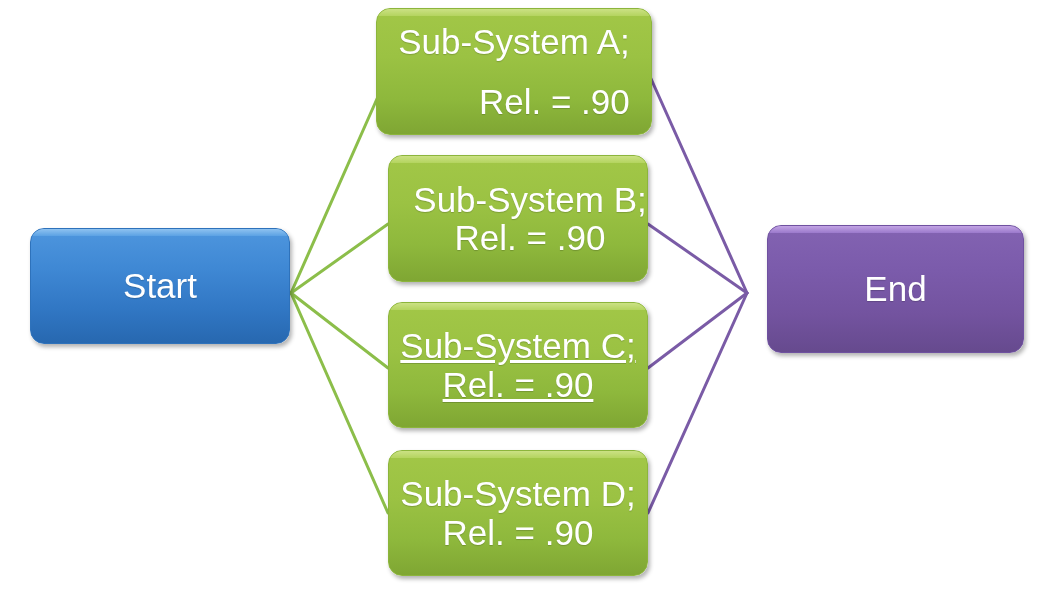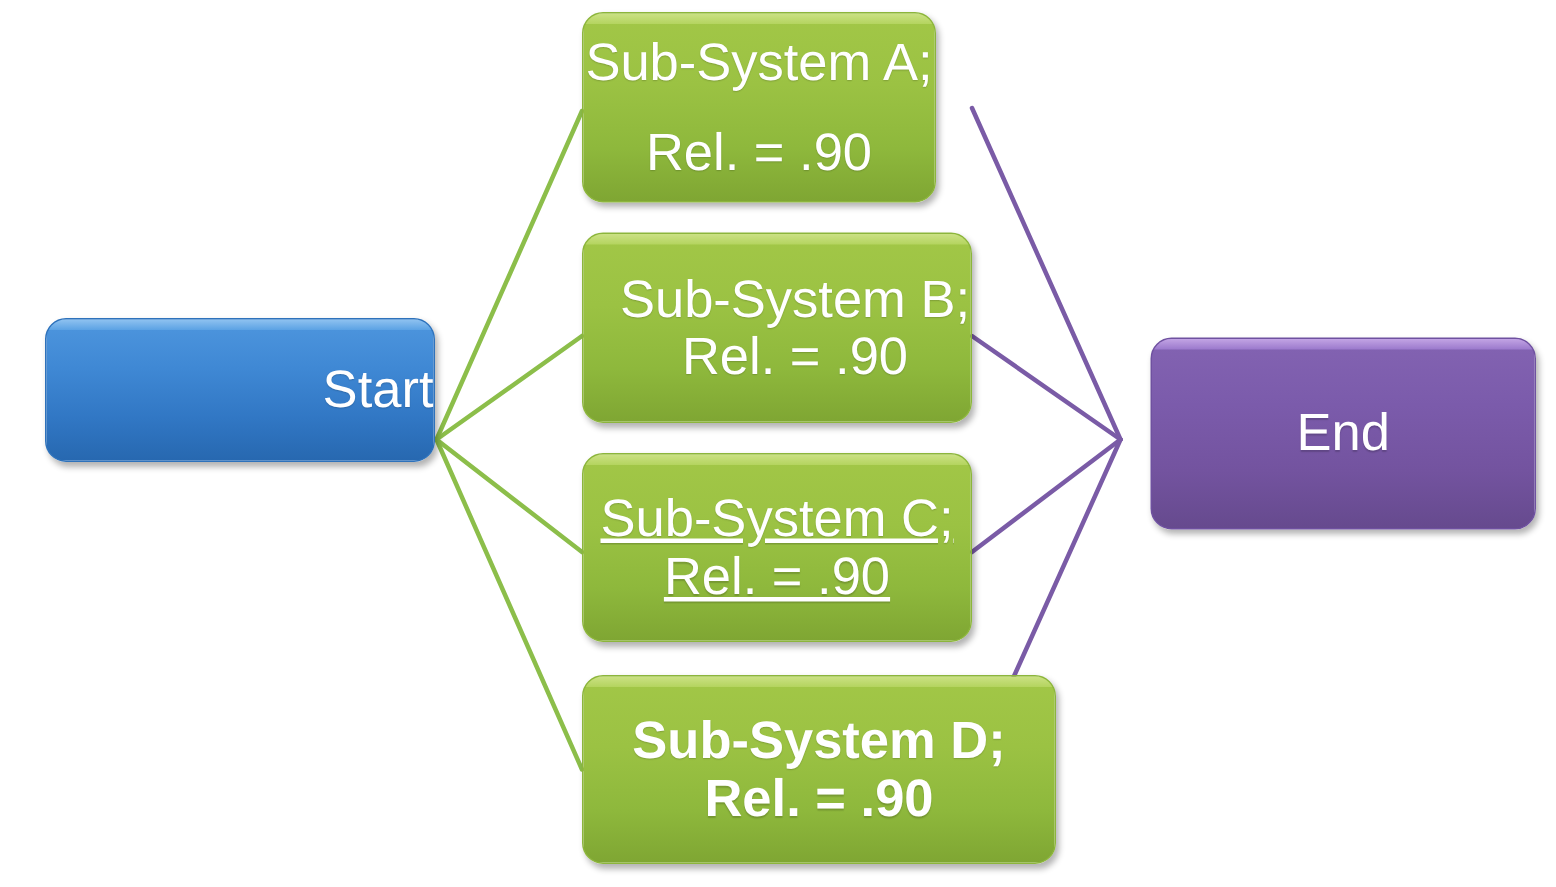--- a/index.html
+++ b/index.html
@@ -116,39 +116,39 @@
         <line x1="291" y1="293" x2="388" y2="513" stroke="#8cbe4a" stroke-width="3" stroke-linecap="round"></line>
       </g>
     <g id="edges-out">
         <line x1="648" y1="72" x2="747" y2="293" stroke="#7a5ba6" stroke-width="3" stroke-linecap="round"></line>
         <line x1="648" y1="224" x2="747" y2="293" stroke="#7a5ba6" stroke-width="3" stroke-linecap="round"></line>
         <line x1="648" y1="368" x2="747" y2="293" stroke="#7a5ba6" stroke-width="3" stroke-linecap="round"></line>
         <line x1="648" y1="513" x2="747" y2="293" stroke="#7a5ba6" stroke-width="3" stroke-linecap="round"></line>
       </g>
   </svg>
 
-  <div class="node node-blue" id="node-start" style="left: 30px; top: 212px; width: 260px; height: 96px; align-items: flex-end;">
+  <div class="node node-blue" id="node-start" style="left: 30px; top: 228px; width: 260px; height: 116px;">
     <span class="sheen"></span>
     <span class="label">Start</span>
   </div>
 
   <div id="subsystem-nodes">
-      <div class="node node-green loose" style="left: 388px; top: 8px; width: 236px; height: 127px;">
+      <div class="node node-green loose" style="left: 376px; top: 8px; width: 276px; height: 127px; text-align: right;">
         <span class="sheen"></span>
         <span class="label"><span class="l1">Sub-System A;</span><span class="l2">Rel. = .90</span></span>
       </div>
       <div class="node node-green tight" style="left: 388px; top: 155px; width: 260px; height: 127px; padding-left: 24px;">
         <span class="sheen"></span>
         <span class="label"><span class="l1">Sub-System B;</span><span class="l2">Rel. = .90</span></span>
       </div>
       <div class="node node-green tight" style="left: 388px; top: 302px; width: 260px; height: 126px; text-decoration: underline;">
         <span class="sheen"></span>
         <span class="label"><span class="l1">Sub-System C;</span><span class="l2">Rel. = .90</span></span>
       </div>
-      <div class="node node-green tight" style="left: 388px; top: 450px; width: 316px; height: 126px; font-weight: bold;">
+      <div class="node node-green tight" style="left: 388px; top: 450px; width: 260px; height: 126px;">
         <span class="sheen"></span>
         <span class="label"><span class="l1">Sub-System D;</span><span class="l2">Rel. = .90</span></span>
       </div>
     </div>
 
   <div class="node node-purple" id="node-end" style="left: 748px; top: 225px; width: 257px; height: 128px;">
     <span class="sheen"></span>
     <span class="label">End</span>
   </div>
 

